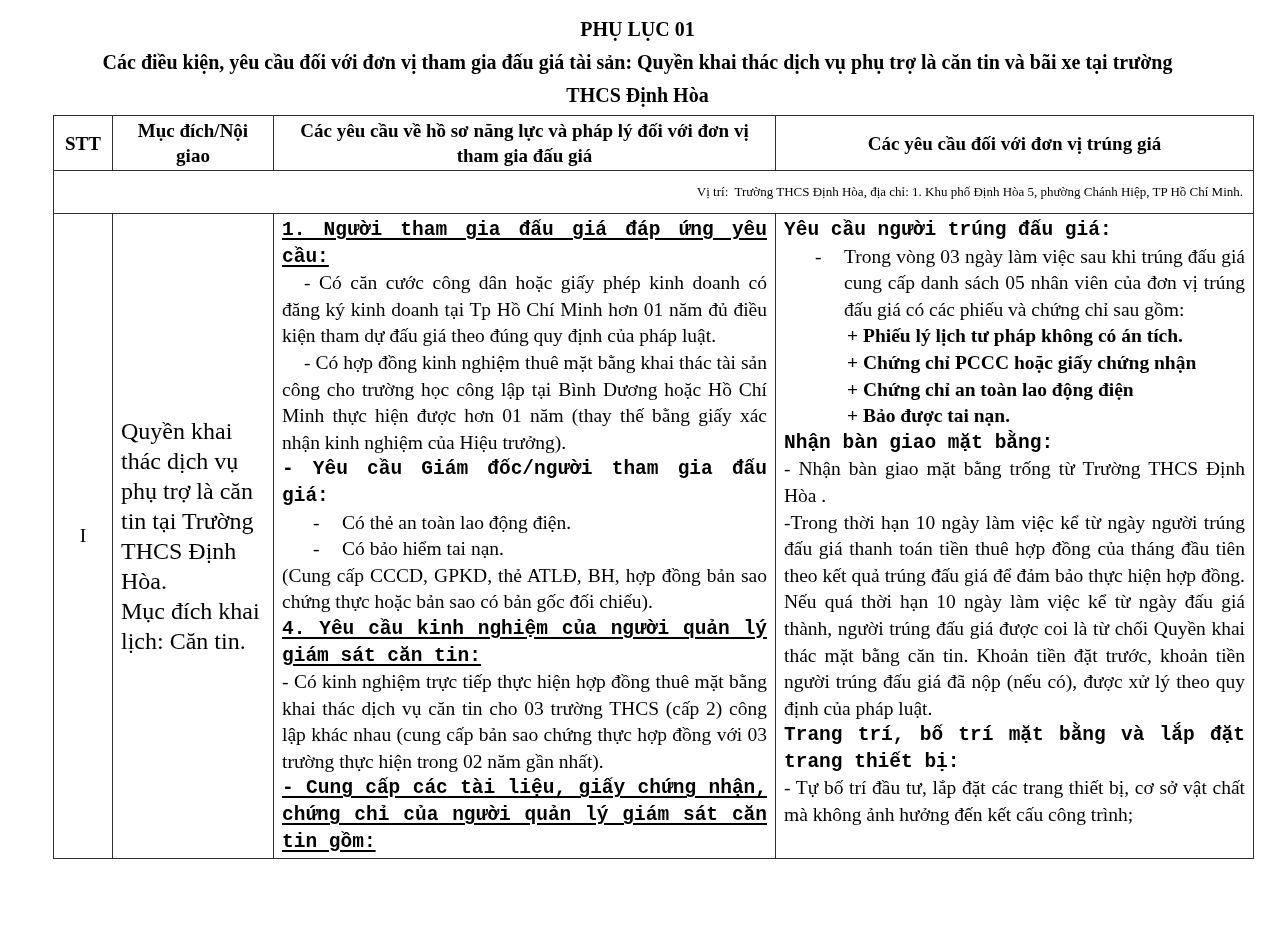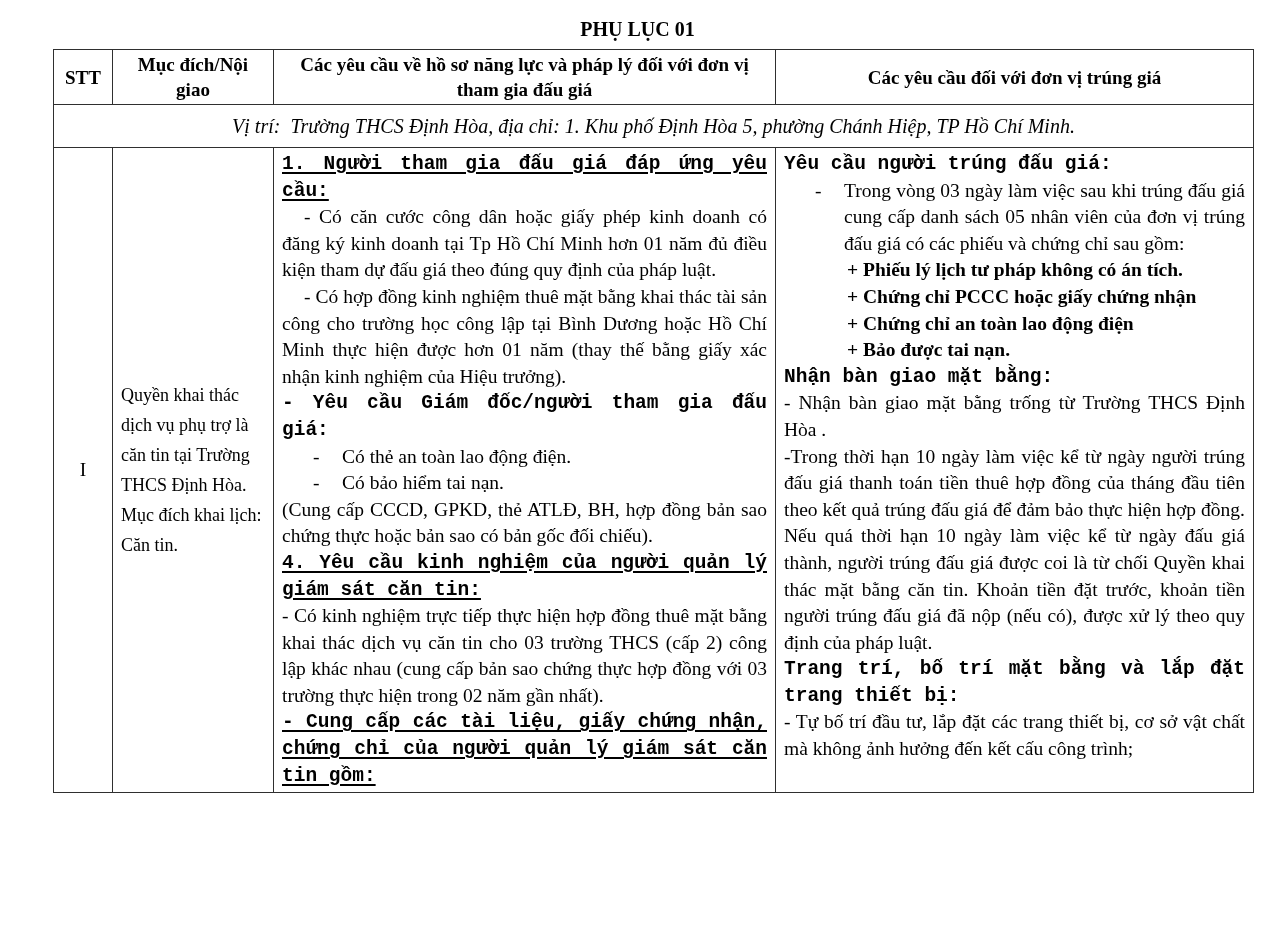--- a/index.html
+++ b/index.html
@@ -23,29 +23,29 @@
   table.auction th, table.auction td {
     border: 1.5px solid #2f2f2f;
   }
   table.auction th {
     font-size: 19px; font-weight: bold;
     line-height: 25px; padding: 2px 6px;
     vertical-align: middle; text-align: center;
     height: 55px;
   }
   tr.loc-row td {
-    height: 43px; font-size: 20px;
+    height: 43px; font-size: 13px;
     padding: 4px 10px; vertical-align: middle;
-    white-space: pre-wrap; text-align: center; font-style: italic;
+    white-space: pre-wrap; text-align: right;
   }
   td.stt-cell {
     text-align: center; vertical-align: middle; font-size: 19.5px;
   }
   td.purpose-cell {
-    vertical-align: middle; font-size: 18px;
+    vertical-align: middle; font-size: 24px;
     padding: 4px 8px; line-height: 30px; text-align: left; margin-top: 24px;
   }
   td.purpose-cell p { margin: 0; }
   td.req-cell {
     vertical-align: top; font-size: 19.5px;
     padding: 3px 8px; line-height: 26.6px;
   }
   td.req-cell p { margin: 0; text-align: justify; }
   .bold { font-weight: bold; font-family: Liberation Mono, monospace; }
   .uline { text-decoration: underline; text-decoration-thickness: 1.8px; text-underline-offset: 3px; }
@@ -53,20 +53,22 @@
   .li { display: flex; }
   .li .li-marker { flex: 0 0 29px; margin-left: 31px; }
   .li .li-text { flex: 1 1 auto; text-align: justify; }
   .plus-item { padding-left: 63px; font-weight: bold; }
 </style>
 </head>
 <body>
 
 <div class="doc-header">
   <div class="hline doc-title">PHỤ LỤC 01</div>
+  <div class="hline doc-subtitle">Các điều kiện, yêu cầu đối với đơn vị tham gia đấu giá tài sản: Quyền khai thác dịch vụ phụ trợ là căn tin và bãi xe tại trường</div>
+  <div class="hline doc-subtitle">THCS Định Hòa</div>
 </div>
 
 <table class="auction">
   <colgroup>
     <col style="width:59px">
     <col style="width:161px">
     <col style="width:502px">
     <col style="width:478px">
   </colgroup>
   <thead>

